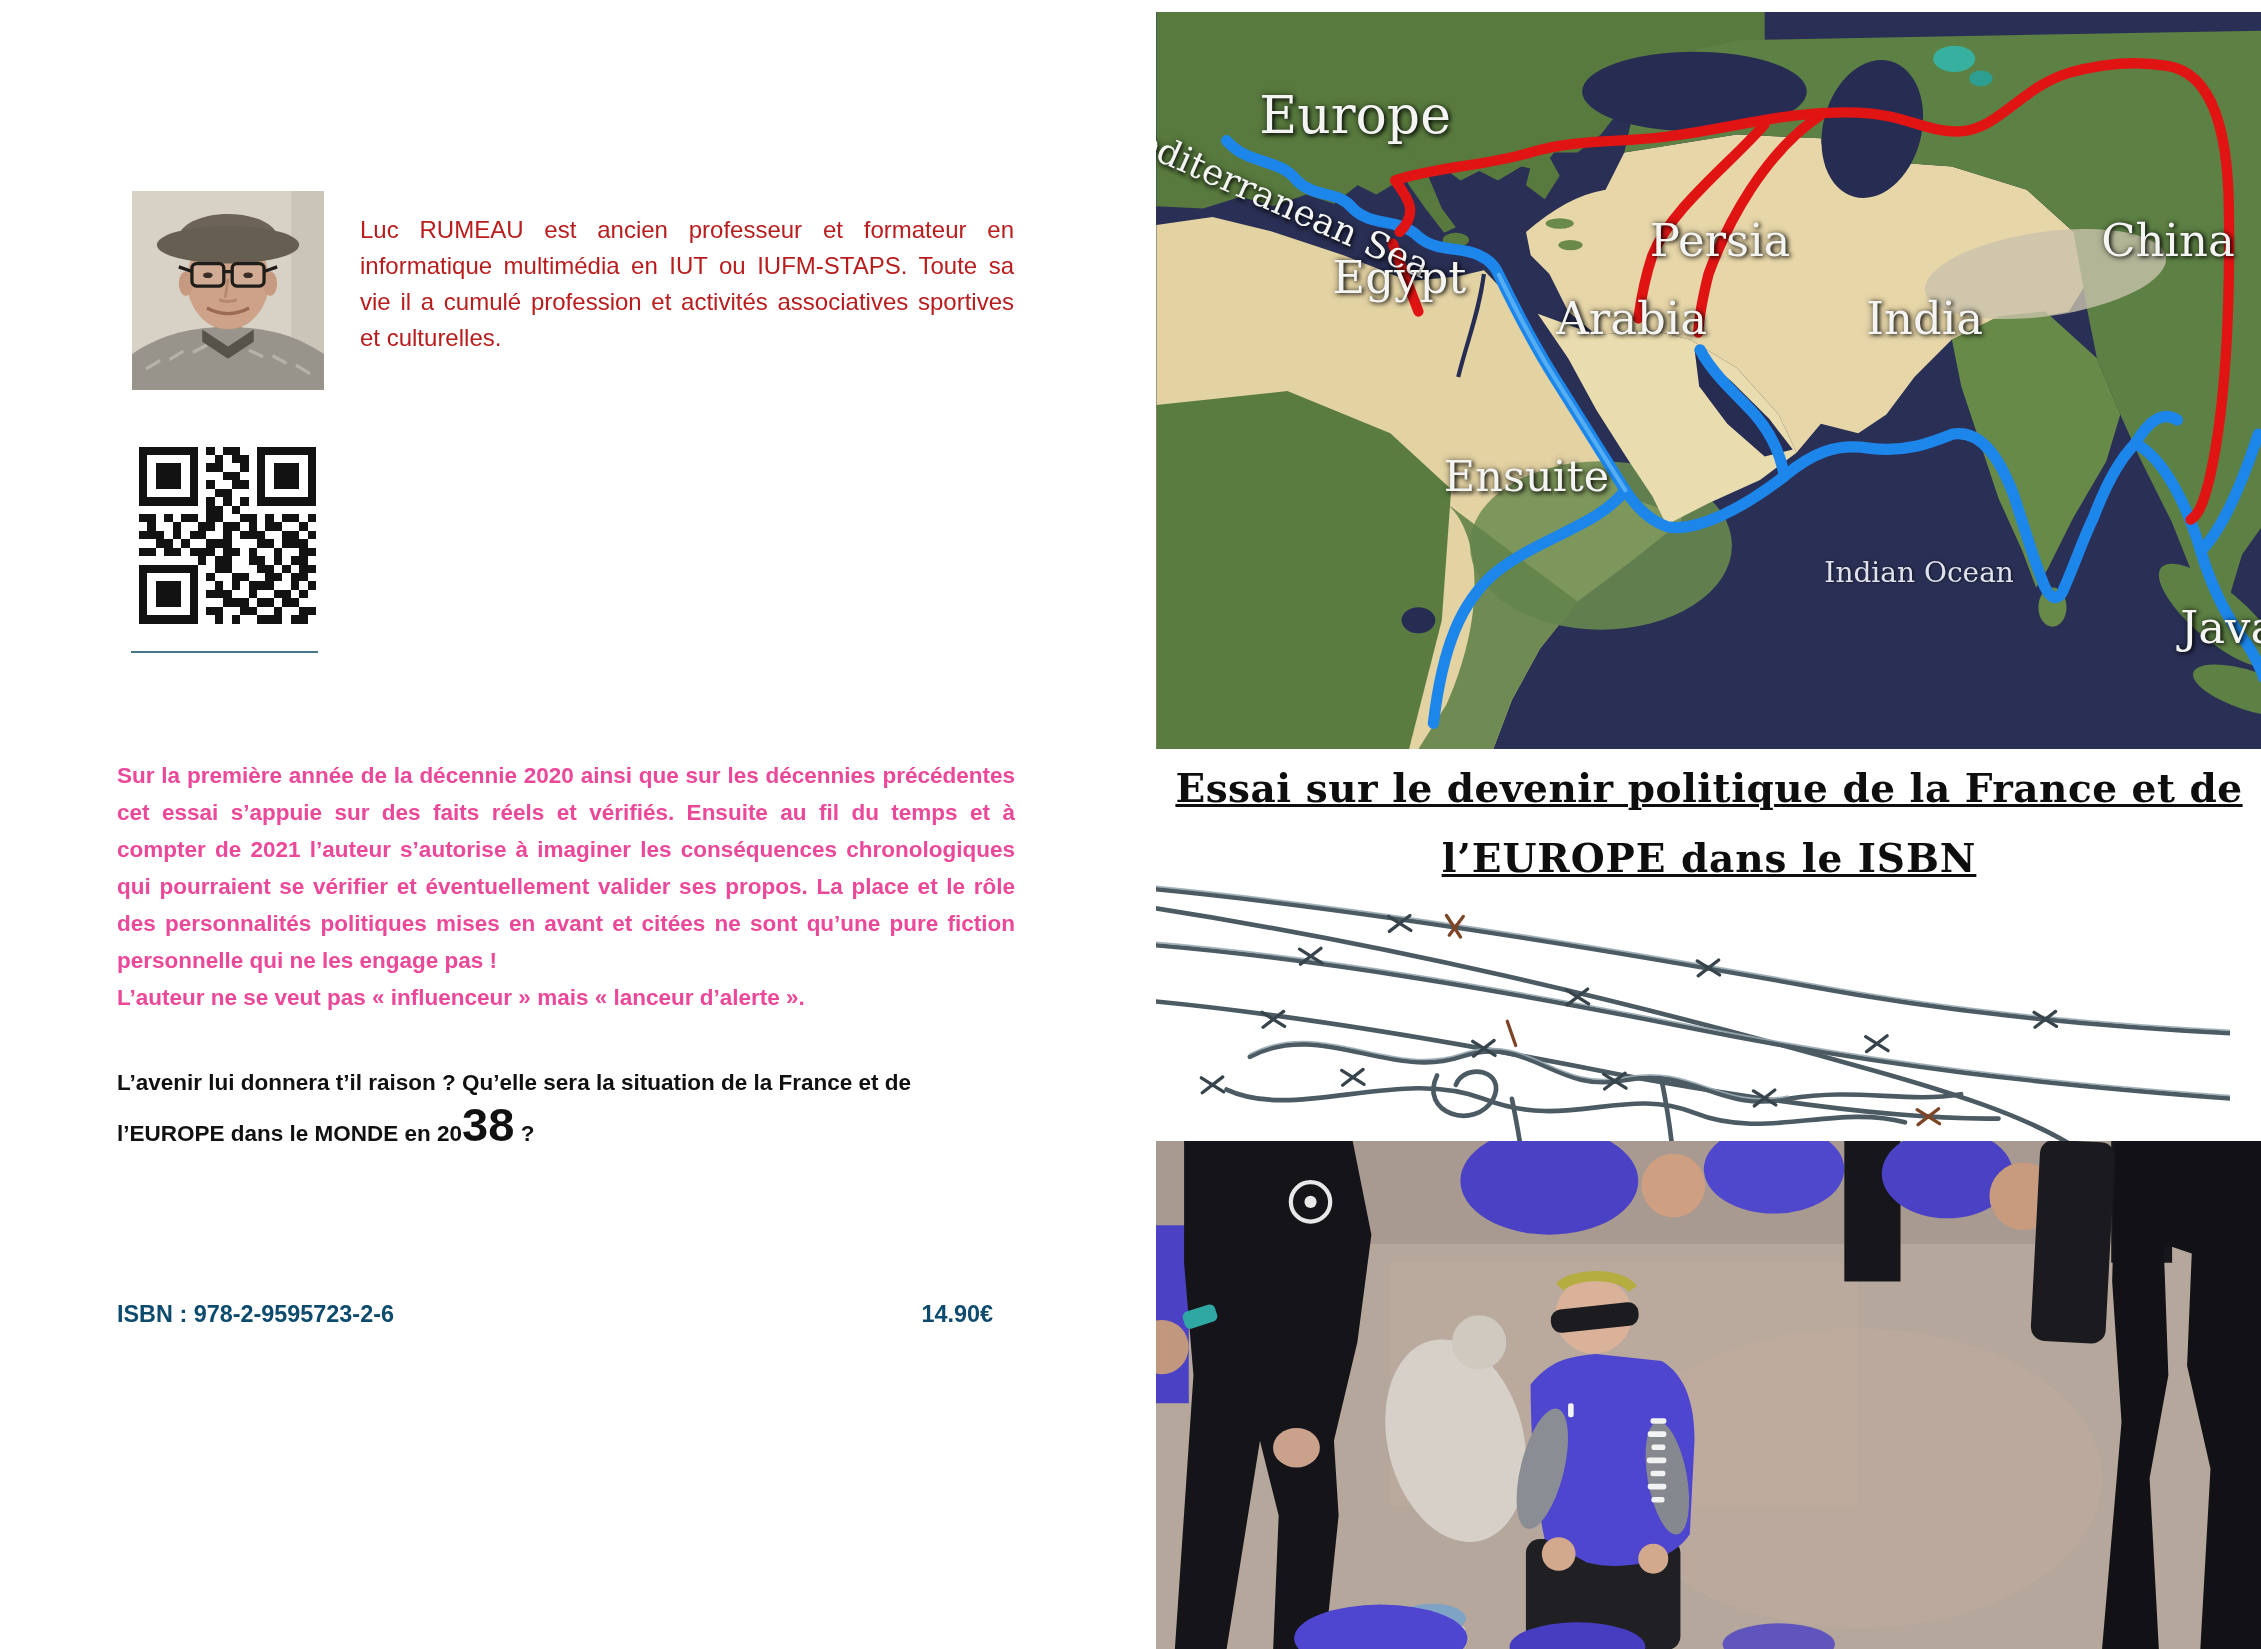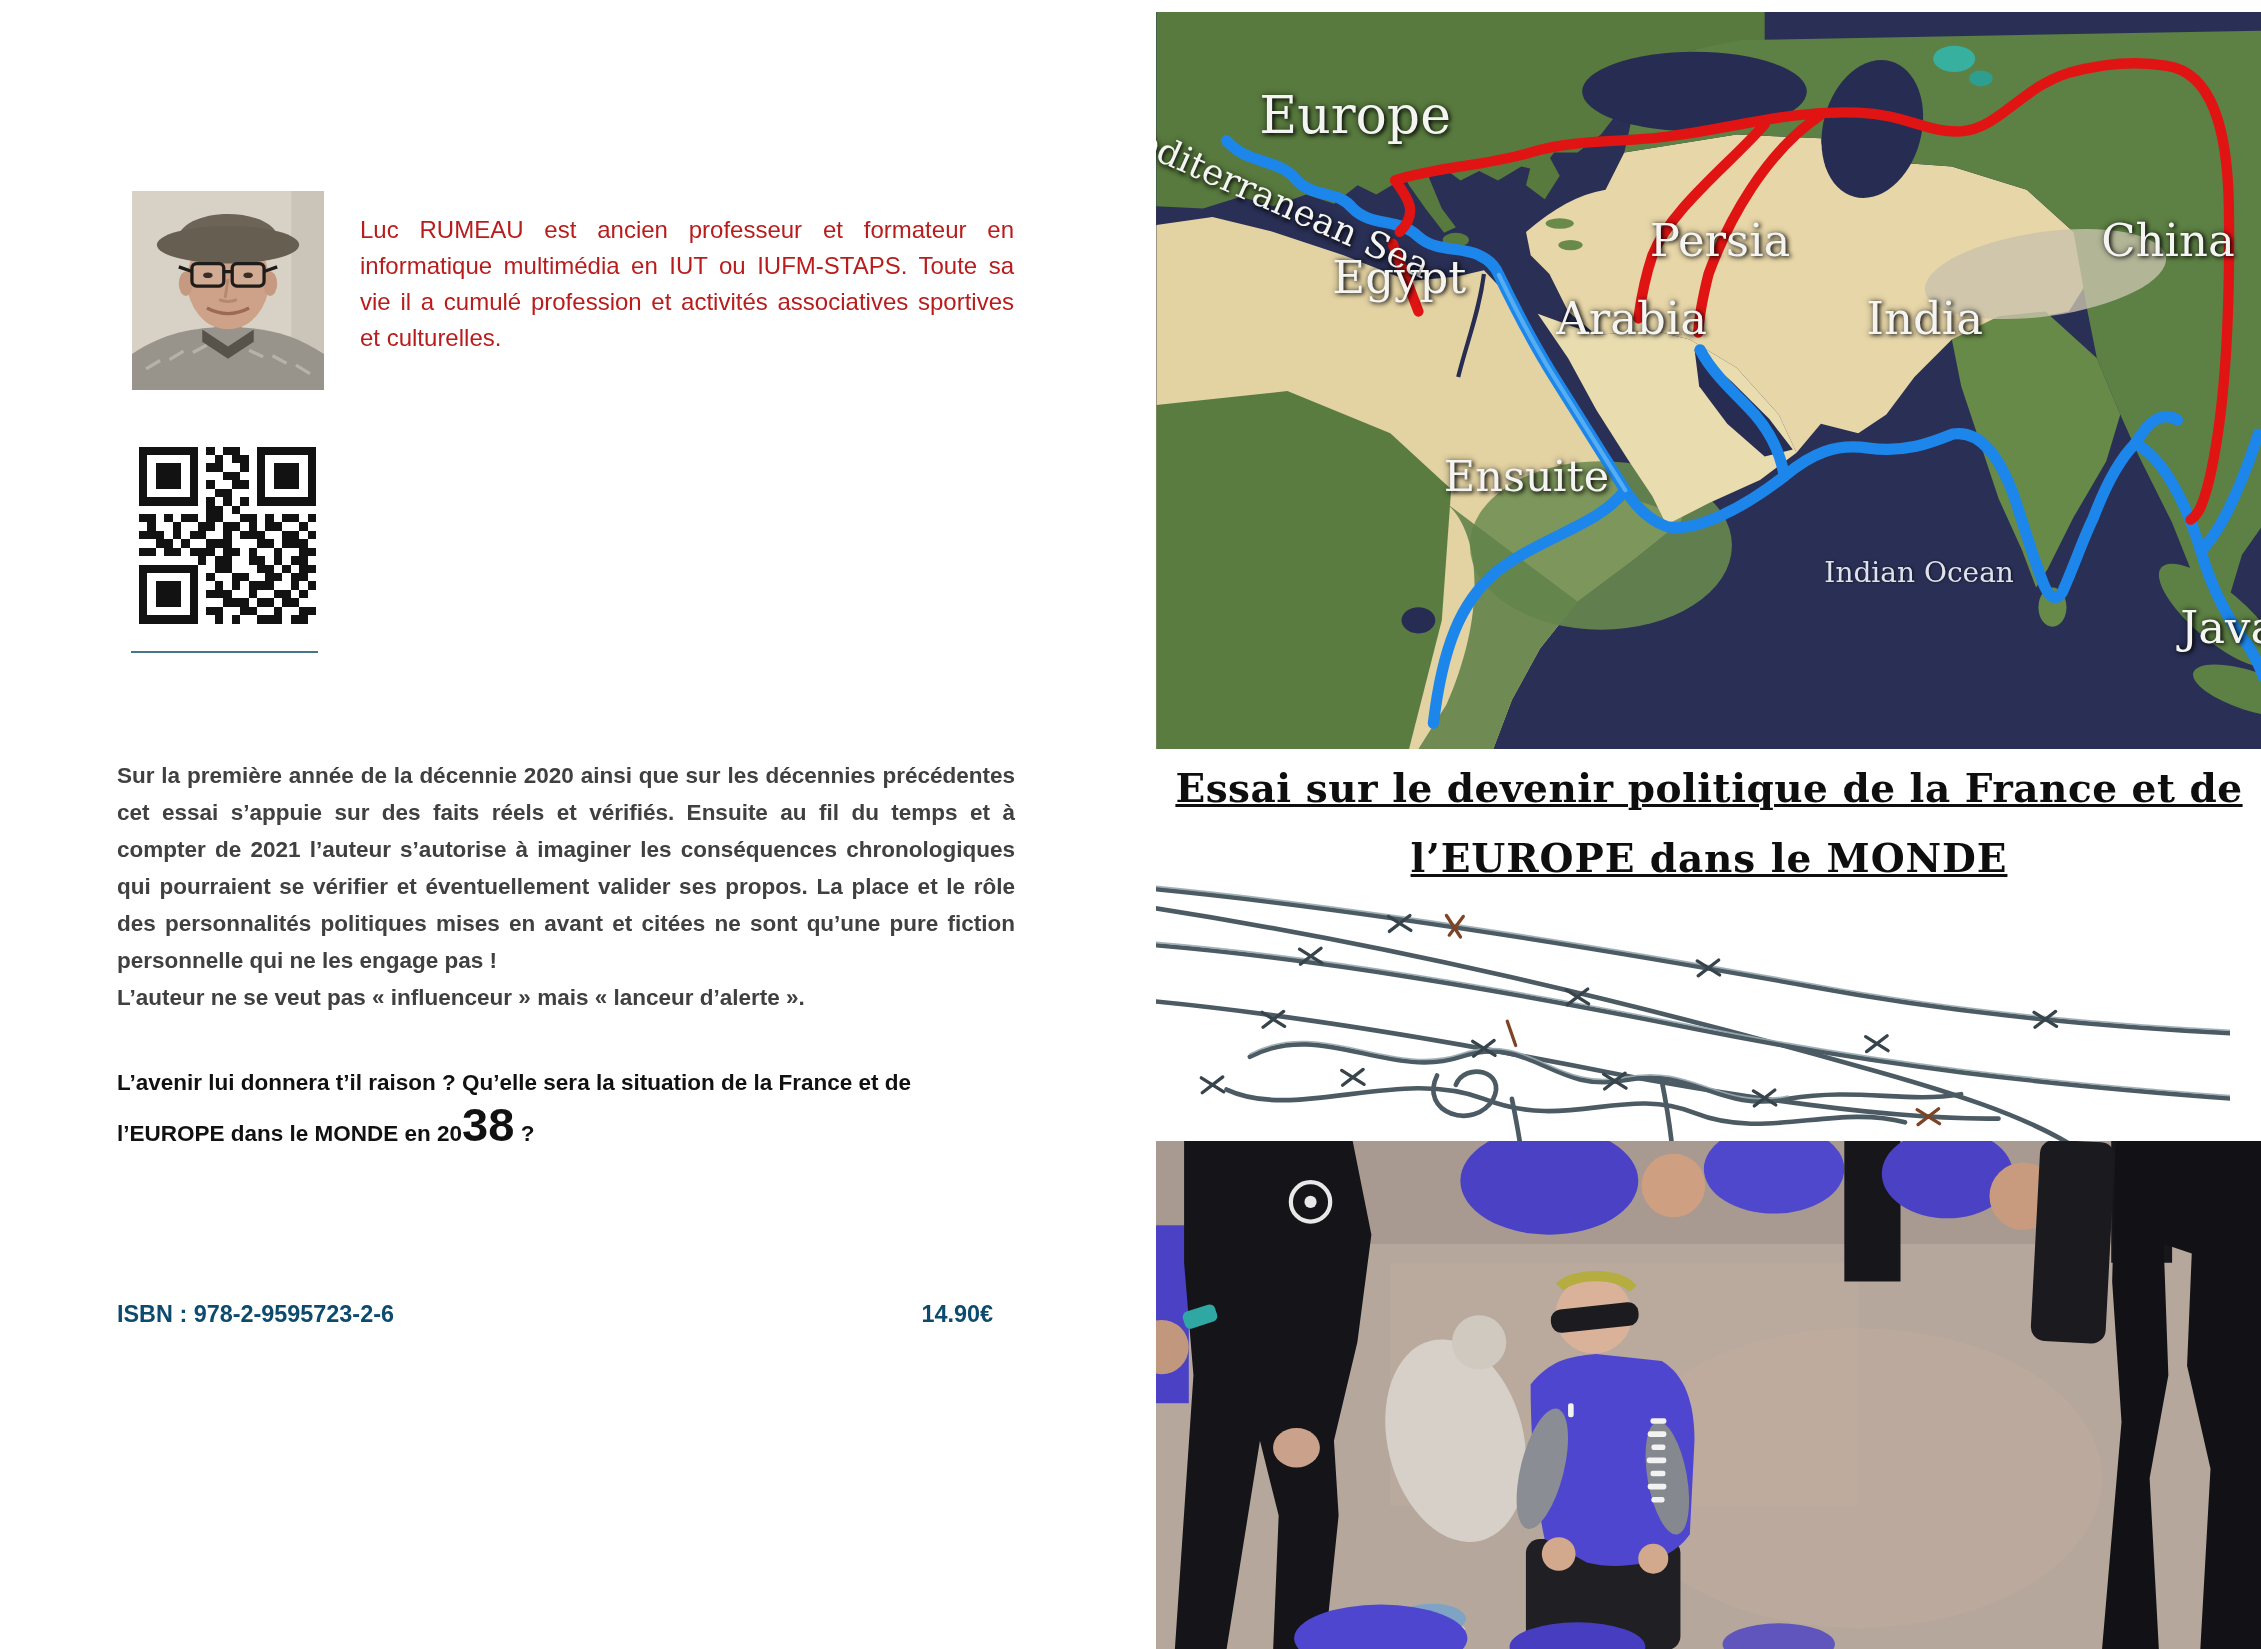--- a/index.html
+++ b/index.html
@@ -3,21 +3,21 @@
 <meta charset="utf-8">
 <style>
   html,body{margin:0;padding:0;background:#ffffff;}
   body{width:2261px;height:1650px;position:relative;overflow:hidden;
        font-family:"Liberation Sans",sans-serif;color:#141414;}
   .abs{position:absolute;}
   
   .bio{left:360px;top:212px;width:654px;font-size:24px;line-height:36px;
        text-align:justify;color:#b91c1c;}
   .synopsis{left:117px;top:757px;width:898px;font-size:22.5px;line-height:37px;
-       font-weight:bold;text-align:justify;color:#404040;}
+       font-weight:bold;text-align:justify;color:#ec4899;}
   .synopsis p{margin:0;}
   .question{left:117px;top:1062px;width:898px;font-size:22.5px;line-height:42px;
        font-weight:bold;text-align:left;color:#111;}
   .big-38{font-size:47px;font-weight:bold;}
   .isbn-row{left:117px;top:1301px;width:876px;display:flex;
        justify-content:space-between;font-size:23.4px;font-weight:bold;color:#0c4a6e;}
   .qr-underline{left:131px;top:651px;width:187px;height:2.3px;background:#47768a;}
   
   .spine{left:1137px;top:820px;width:1526px;height:38px;margin-left:-763px;
        margin-top:-19px;transform:rotate(-90deg);text-align:center;
@@ -395,21 +395,21 @@
     <span class="maplabel" style="left:43%;top:41.5%;font-size:45px;">Arabia</span>
     <span class="maplabel" style="left:69.5%;top:41.5%;font-size:45px;">India</span>
     <span class="maplabel" style="left:91.5%;top:31%;font-size:45px;">China</span>
     <span class="maplabel" style="left:33.5%;top:63%;font-size:43px;">Ensuite</span>
     <span class="maplabel" style="left:69%;top:76%;font-size:28px;color:#dfe2ec;text-shadow:0.9px 0.9px 2.8px rgba(0,0,0,.7);">Indian Ocean</span>
     <span class="maplabel" style="left:97%;top:83.5%;font-size:45px;">Java</span>
   </div>
 
   <div class="abs title-band" style="left:37px;text-decoration:underline;">
     <div class="title-l1">Essai sur le devenir politique de la France et de</div>
-    <div class="title-l2">l’EUROPE dans le MONDE</div>
+    <div class="title-l2">l’EUROPE dans le ISBN</div>
   </div>
 
   <div class="abs barbed" style="left:37px;">
     <svg width="1074" height="262" viewBox="0 0 2294 560">
       <rect width="2294" height="560" fill="#ffffff"></rect>
       <g stroke="#4c5b63" stroke-width="10" fill="none" stroke-linecap="round">
         <path d="M-20,20 C400,60 900,140 1400,230 C1750,295 2100,320 2310,330"></path>
         <path d="M-20,140 C350,170 750,240 1150,320 C1550,400 1900,440 2310,470"></path>
         <path d="M-20,260 C300,290 650,350 1000,420 C1300,475 1600,515 1800,512"></path>
         <path d="M-20,60 C500,140 1000,260 1500,400 C1700,455 1850,505 1950,565"></path>

